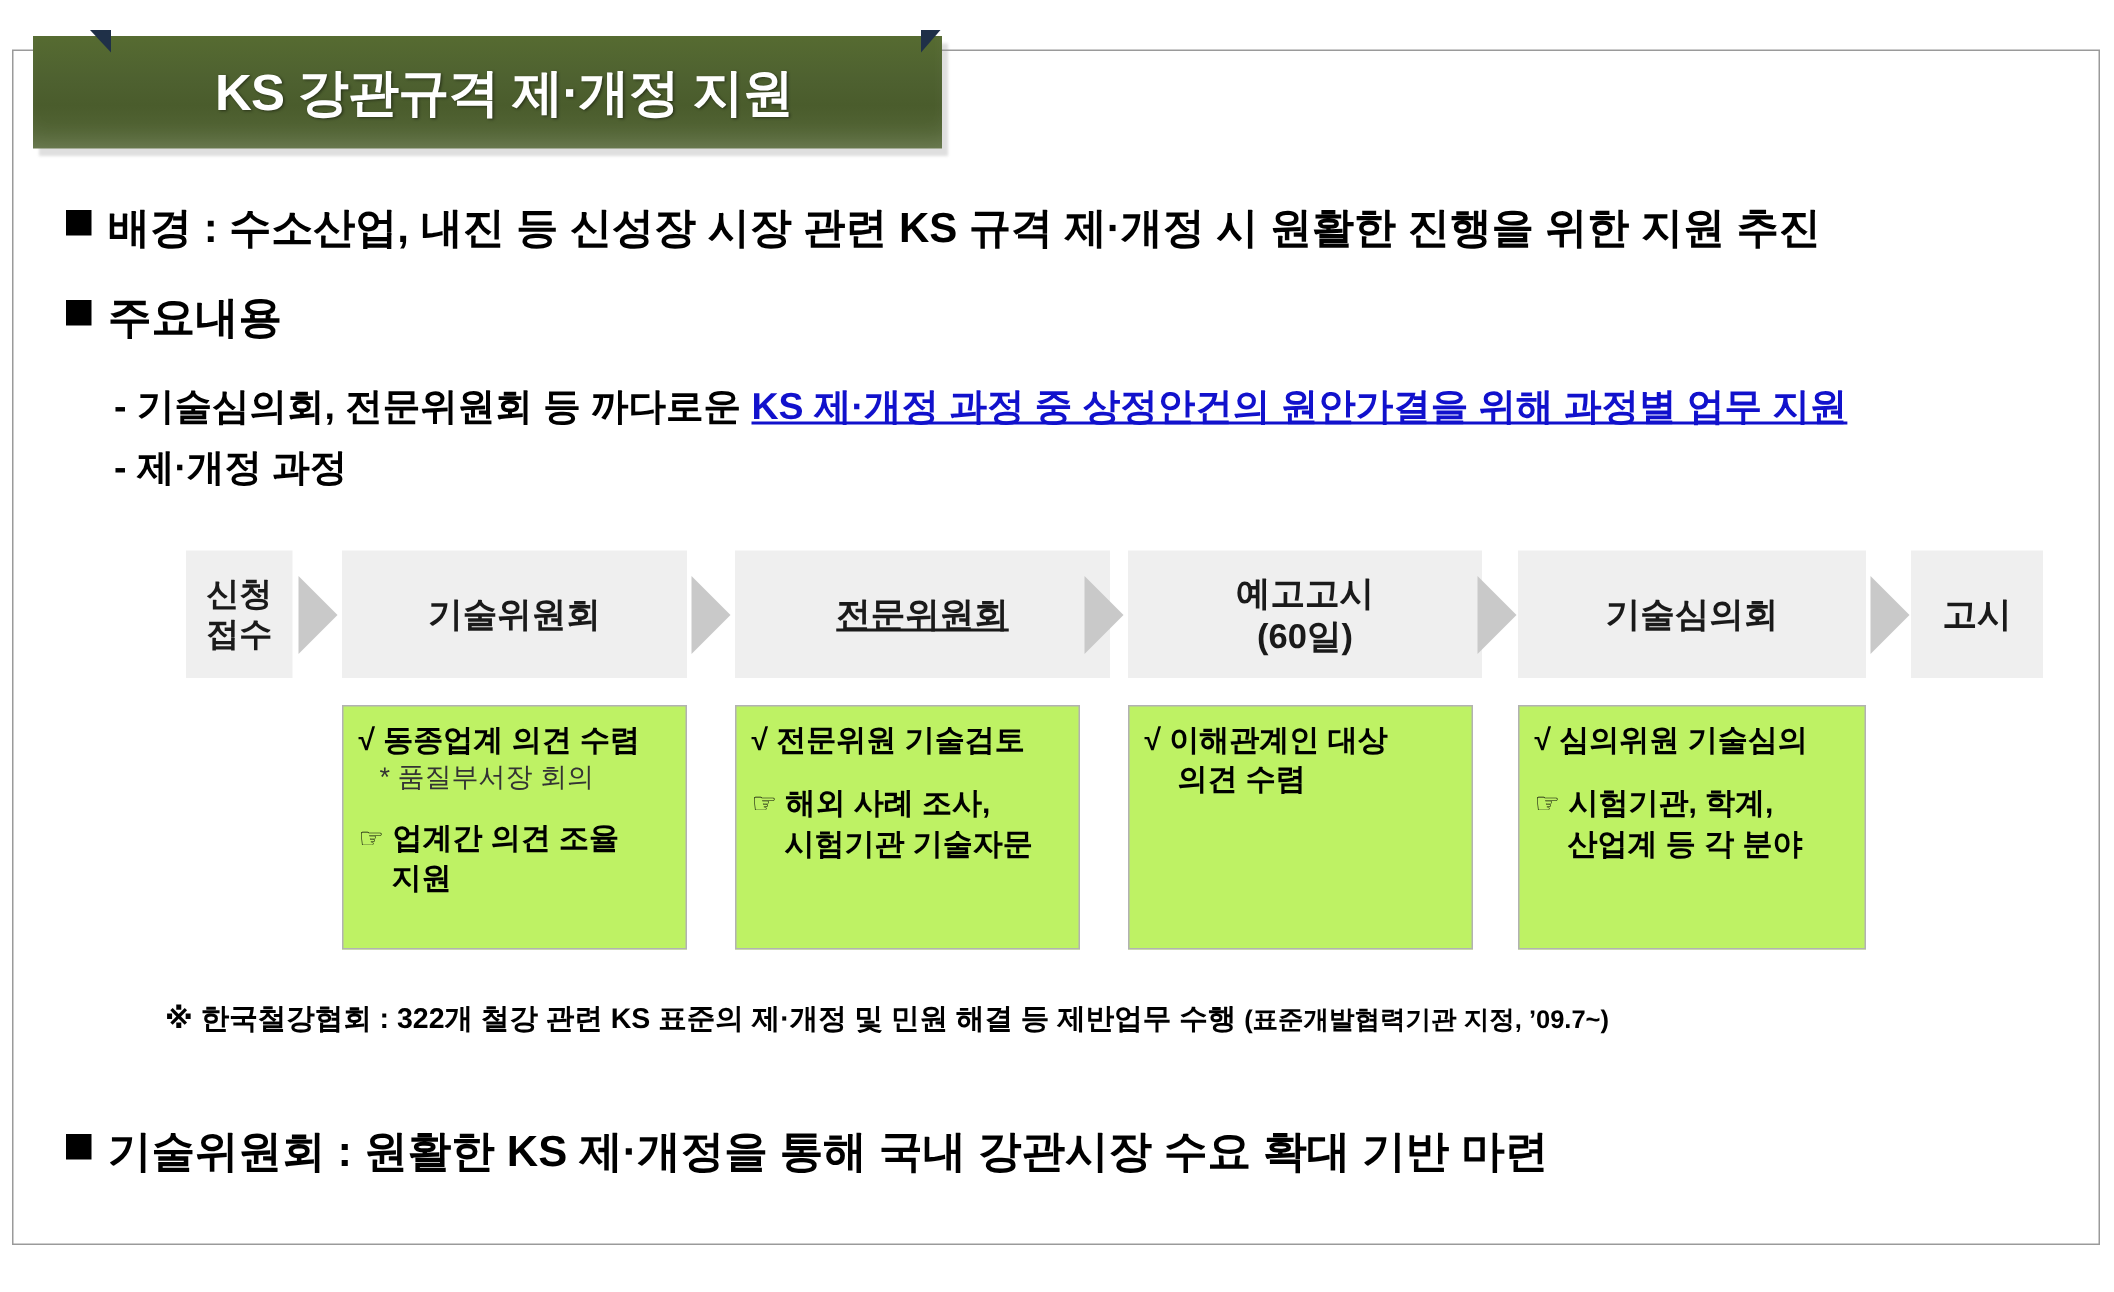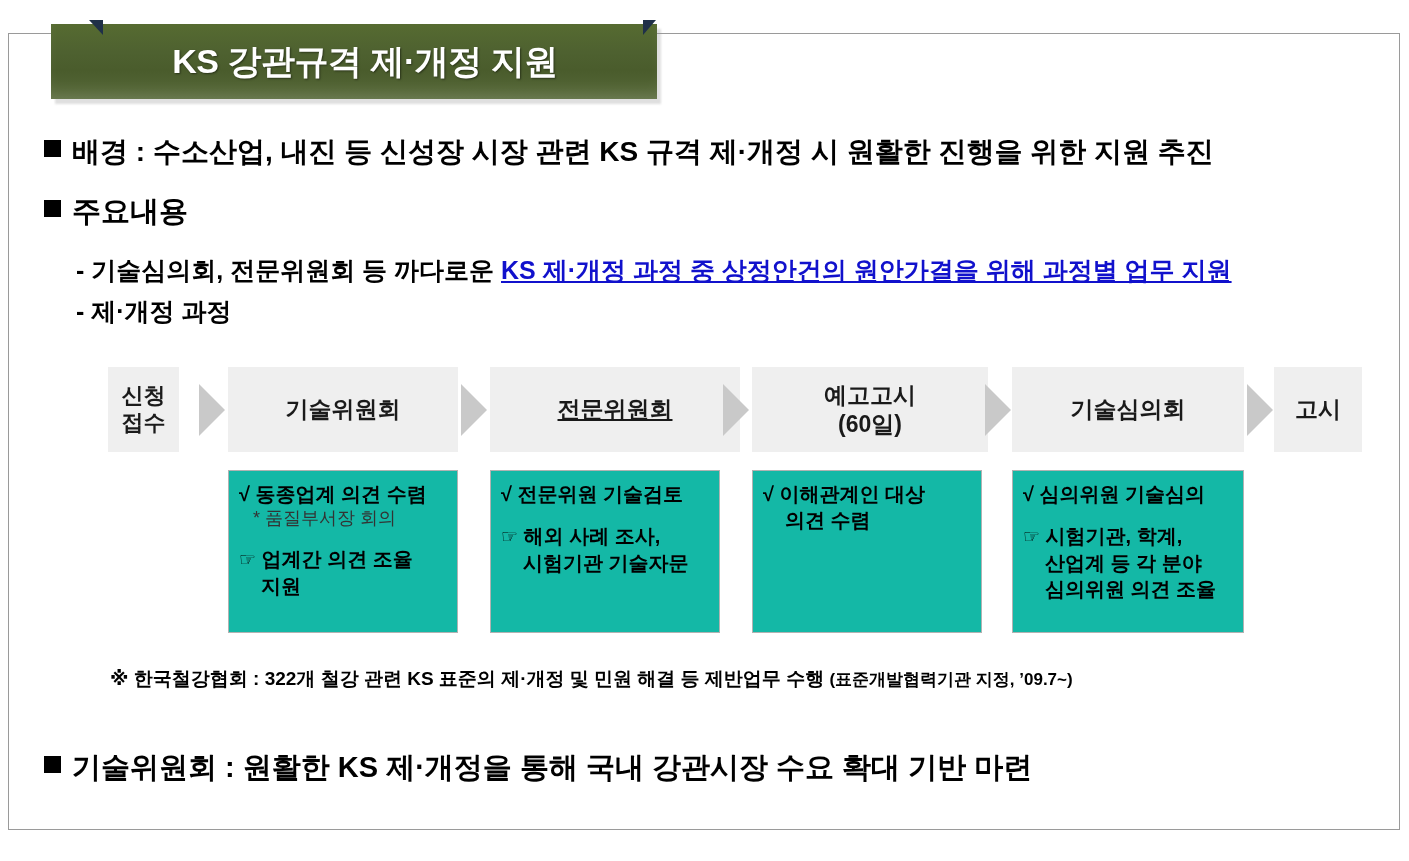--- a/index.html
+++ b/index.html
@@ -21,21 +21,21 @@
     left:8px;top:33px;
     width:1392px;height:797px;
     border:1.5px solid #9a9a9a;
     box-sizing:border-box;
     background:#fff;
   }
   
   .banner-wrap{
     position:absolute;
     left:22px;top:24px;
-    width:662px;height:75px;margin-left:29px;
+    width:662px;height:75px;
   }
   .banner-shadow{
     position:absolute;
     left:4px;top:5px;
     width:606px;height:75px;
     background:rgba(150,150,150,0.30);
     filter:blur(1px);
   }
   .banner{
     position:absolute;
@@ -119,21 +119,21 @@
     width:0;height:0;
     border-top:26px solid transparent;
     border-bottom:26px solid transparent;
     border-left:26px solid #c9c9c9;
   }
   
   .dbox{
     position:absolute;
     top:470px;height:163px;
     border:1.2px solid #b2b2b2;
-    background:#14b8a6;
+    background:#bef264;
     box-sizing:border-box;
     padding:10px 6px 0 10px;
     font-size:20px;
     font-weight:bold;
     line-height:1.30;
     color:#000;
   }
   .dbox .row{white-space:nowrap;}
   .dbox .indent{padding-left:22px;white-space:nowrap;}
   .dbox .note{
@@ -182,21 +182,21 @@
     <span class="sq"></span>
     <span>주요내용</span>
   </div>
 
   <div class="dash-line" id="d-1">
     <span>- 기술심의회, 전문위원회 등 까다로운 </span><span class="hl">KS 제·개정 과정 중 상정안건의 원안가결을 위해 과정별 업무 지원</span>
   </div>
   <div class="dash-line" id="d-2">- 제·개정 과정</div>
 
   <div class="flow">
-    <div class="pbox small" style="left:108px;width:71px;text-align:center;">
+    <div class="pbox small" style="left:124px;width:71px;text-align:center;">
       <div>
         <div>신청</div>
         <div>접수</div>
       </div>
     </div>
     <div class="arrow" style="left:199px;"></div>
 
     <div class="pbox" style="left:228px;width:230px;">
       <div>기술위원회</div>
     </div>
@@ -264,21 +264,20 @@
     <div class="row">
       <span class="chk">√</span>
       <span>심의위원 기술심의</span>
     </div>
     <div class="gap"></div>
     <div class="row">
       <span class="hand">☞</span>
       <span>시험기관, 학계,</span>
     </div>
     <div class="indent">산업계 등 각 분야</div>
-    <div class="indent">심의위원 의견 조율</div>
   </div>
 
   <div class="footnote">
     <span>※</span>
     <span>한국철강협회 : 322개 철강 관련 KS 표준의 제·개정 및 민원 해결 등 제반업무 수행</span>
     <span class="tail">(표준개발협력기관 지정, ’09.7~)</span>
   </div>
 
   <div class="bullet-line" id="b-effect">
     <span class="sq"></span>

